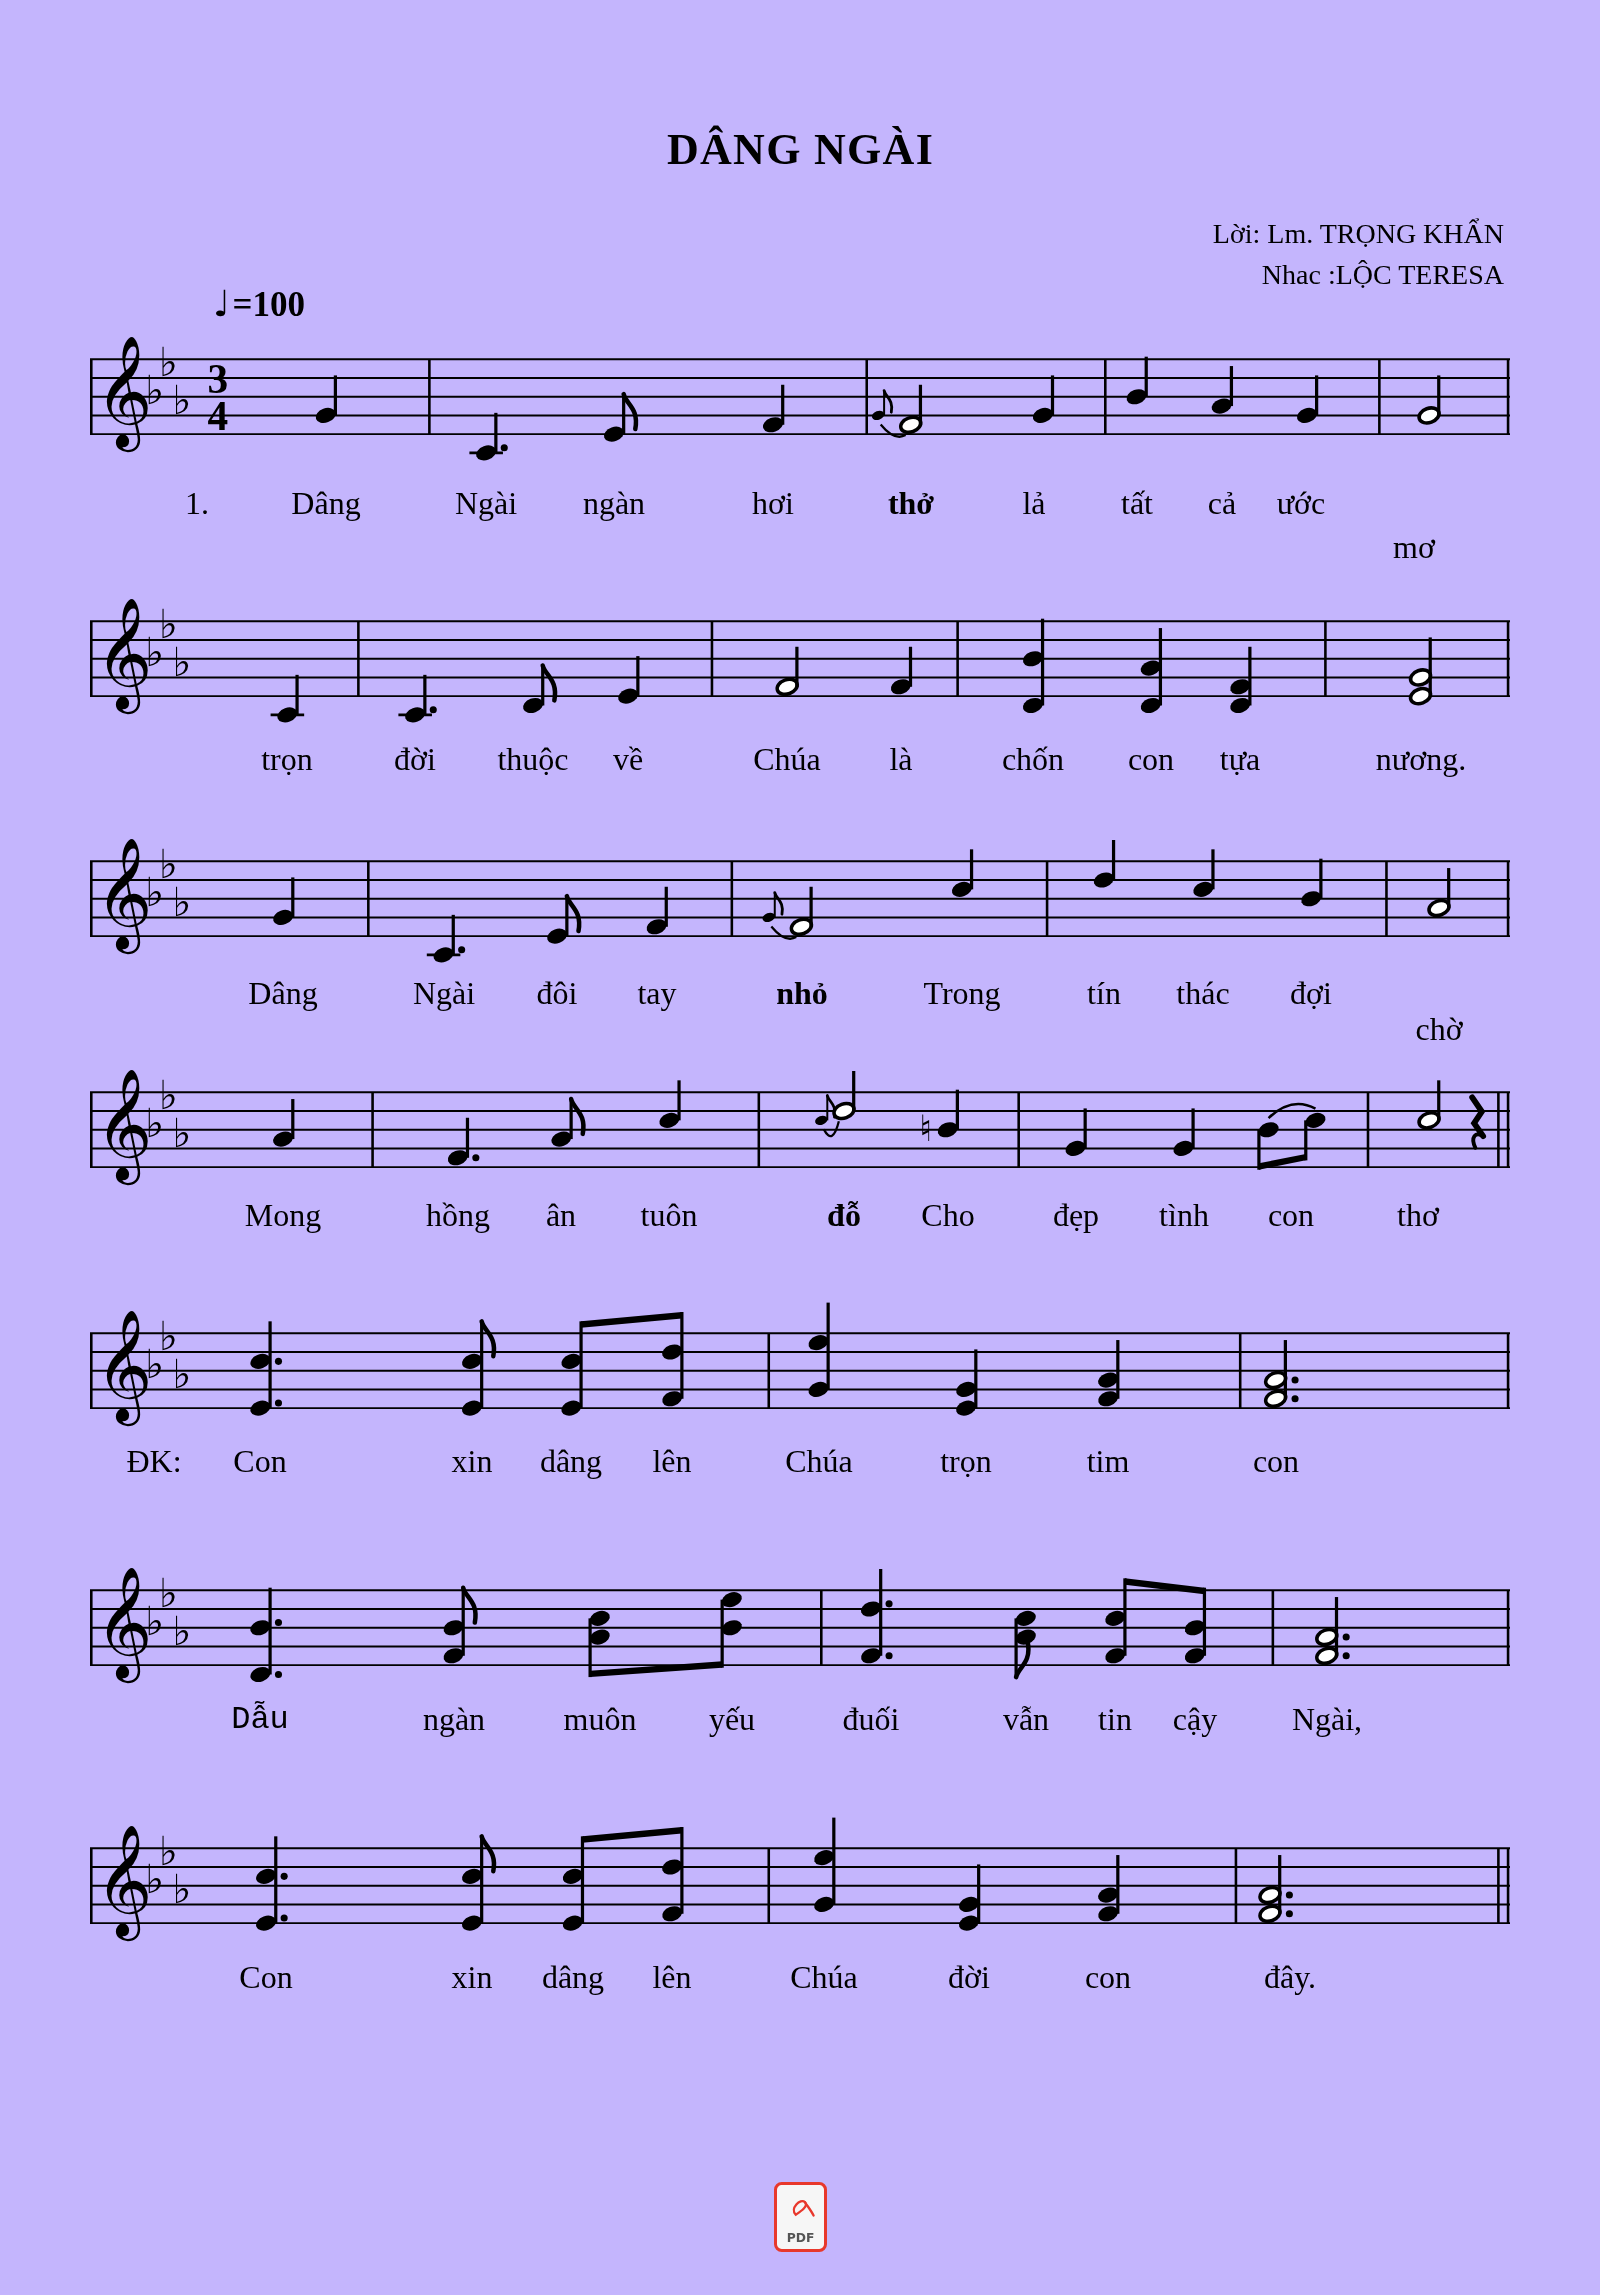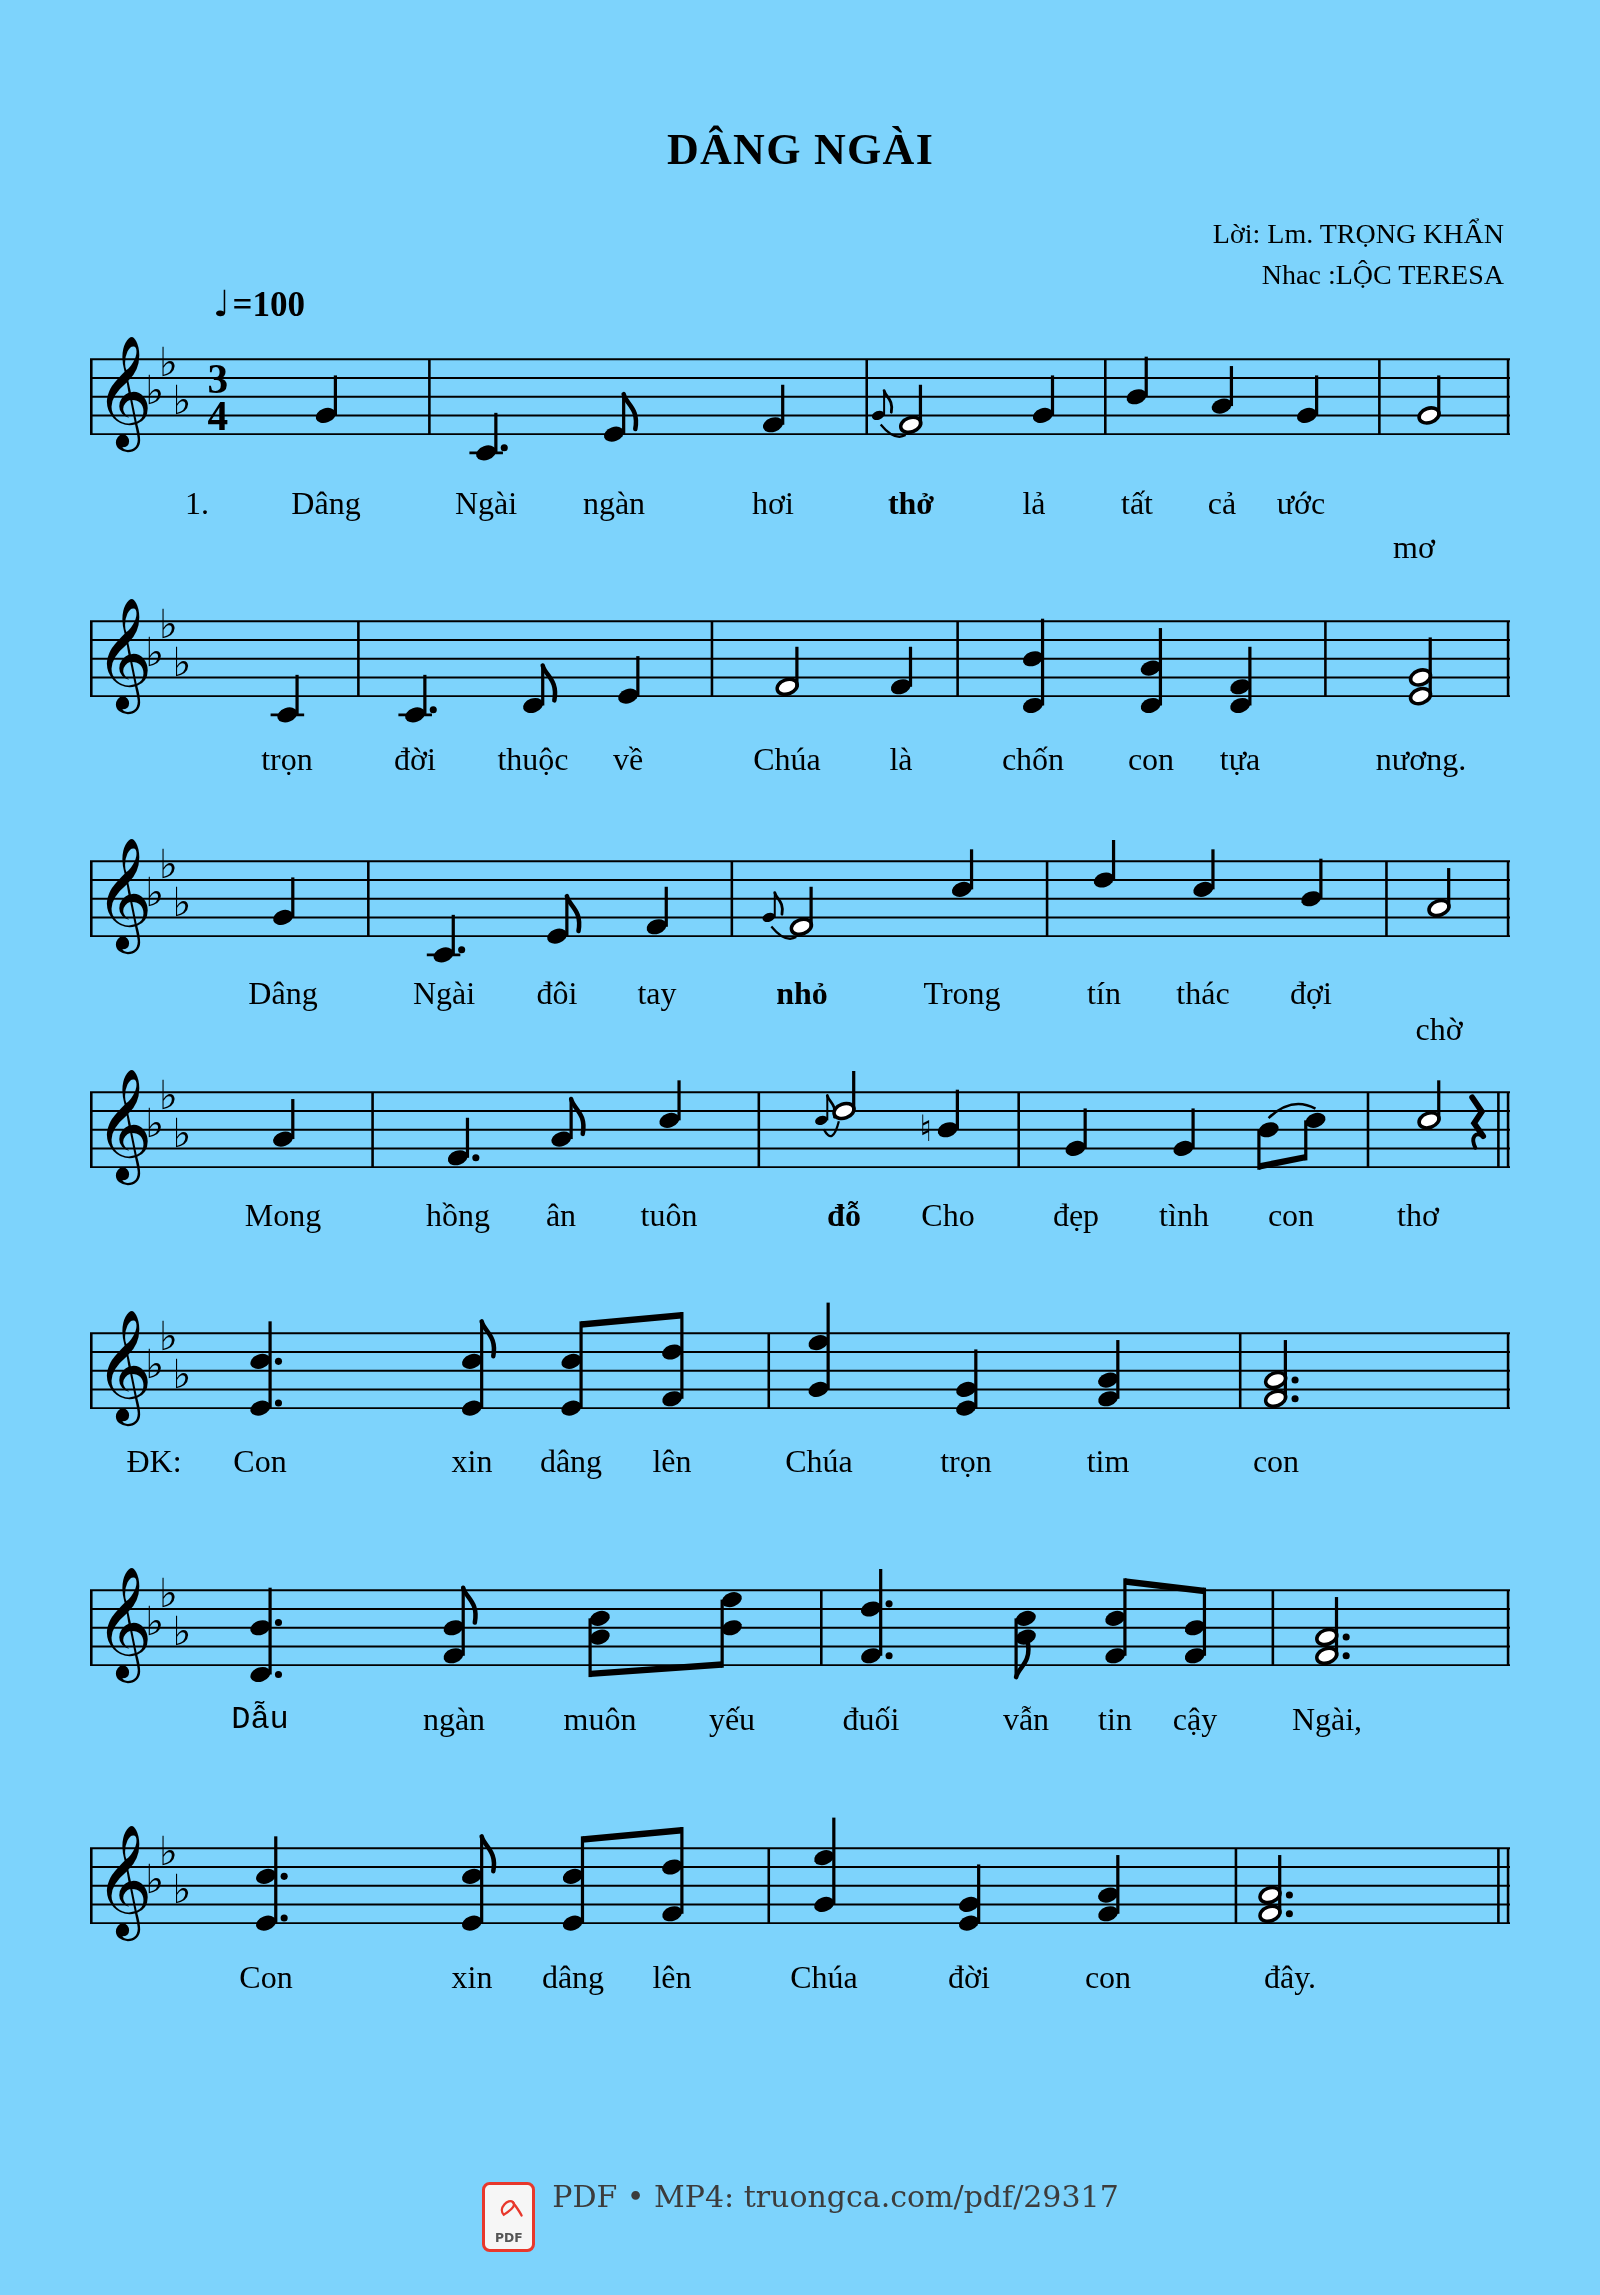--- a/index.html
+++ b/index.html
@@ -1,16 +1,16 @@
 <!DOCTYPE html>
 <html style="font-size:10.3px"><head>
 <meta charset="utf-8">
 <style>
   html,body{margin:0;padding:0;background:#ffffff;}
-  .page{position:relative;width:1601px;height:2295px;background:#7dd3fc;overflow:hidden;
+  .page{position:relative;width:1601px;height:2295px;background:#c4b5fd;overflow:hidden;
         font-family:"Liberation Serif",serif;color:#000;}
   .title{position:absolute;top:124px;left:0;width:100%;text-align:center;
          font-size:44px;font-weight:bold;letter-spacing:1.3px;}
   .credits{position:absolute;top:213px;right:97px;text-align:right;
            font-size:28px;line-height:41px;}
   .tempo{position:absolute;left:213px;top:283px;}
   .tempo .note{font-family:"DejaVu Sans",sans-serif;font-size:36px;font-weight:bold;}
   .tempo .val{font-size:35px;font-weight:bold;font-family:"Liberation Serif",serif;}
   svg.system{position:absolute;left:90px;width:1420px;height:194px;overflow:visible;}
   .lyrics{position:absolute;left:90px;width:1420px;height:54px;}
@@ -597,17 +597,16 @@
     </div>
 
   <div class="footer">
     <span class="pdficon">
       <svg width="31" height="31" viewBox="0 0 40 40">
         <path d="M10,28 C2,20 16,6 22,12 C27,17 16,24 10,28 Z" fill="none" stroke="#e8382c" stroke-width="3"></path>
         <path d="M22,12 C26,18 30,23 33,29" fill="none" stroke="#e8382c" stroke-width="3" stroke-linecap="round"></path>
       </svg>
       <span class="lbl">PDF</span>
     </span>
-    <span class="link">PDF • MP4: truongca.com/pdf/29317</span>
   </div>
 
 </div>
 
 
 </body></html>

